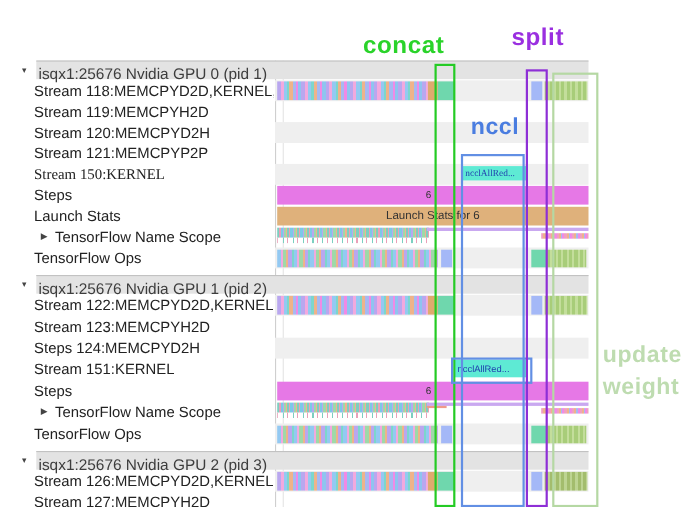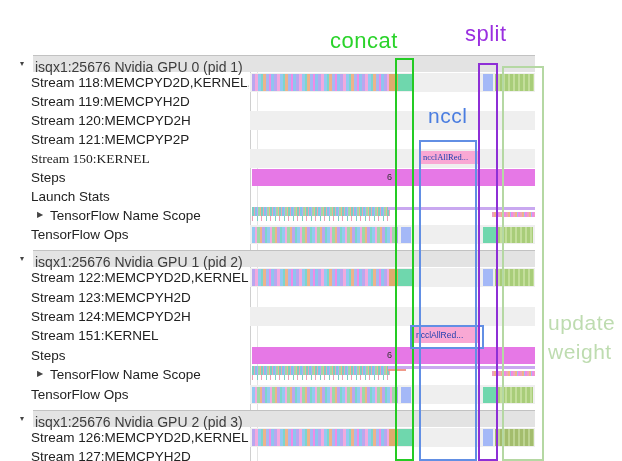--- a/index.html
+++ b/index.html
@@ -30,21 +30,21 @@
   .tealchunk{top:1px;left:398px;width:15px;height:17px;background:#6fd7ad;}
   .bluechip{top:1px;left:483px;width:10px;height:17px;background:#a4b8f7;}
   .greenstripes{top:1px;left:495px;width:39px;height:17px;
     background:repeating-linear-gradient(90deg,#a8cd79 0 3px,#c3de9b 3px 5px);}
   .olivestripes{top:1px;left:495px;width:39px;height:17px;
     background:repeating-linear-gradient(90deg,#a3bd6d 0 3px,#bdd492 3px 5px);}
   .stepsbar{top:1px;left:252px;width:283px;height:17px;background:#e678e6;}
   .stepnum{position:absolute;right:143px;top:3px;font-size:9px;color:#333;}
   .launchbar{top:1px;left:252px;width:283px;height:17px;background:#dfb17b;
              text-align:center;font-size:10.5px;color:#333;line-height:17px;}
-  .ncclbar{background:#f9a8d4;font-size:8.5px;color:#1f3fae;line-height:13px;padding-left:3px;
+  .ncclbar{background:#5eead4;font-size:8.5px;color:#1f3fae;line-height:13px;padding-left:3px;
            white-space:nowrap;overflow:hidden;}
   .nccl0{top:2px;left:420px;width:60px;height:13px;}
   .nccl1{top:1px;left:413px;width:67px;height:16px;line-height:16px;}
   .nstiny{top:1px;left:252px;width:138px;height:9px;
     background:repeating-linear-gradient(90deg,#7ccfc0 0 2px,#e9a0b8 2px 3px,#7cc9e8 3px 5px,
       #b9a7ef 5px 6px,#9ed9a8 6px 8px,#f0b090 8px 9px);}
   .nsdrips{top:10px;left:252px;width:138px;height:5px;
     background:repeating-linear-gradient(90deg,#e9a0b8 0 1px,transparent 1px 5px,#7ccfc0 5px 6px,
       transparent 6px 9px);}
   .lavline{top:1px;left:388px;width:147px;height:3px;background:#c9a8f0;}
@@ -58,21 +58,21 @@
   .opsteal{top:2px;left:483px;width:14px;height:16px;background:#6fd7ad;}
   .opsgreen{top:2px;left:497px;width:36px;height:16px;
     background:repeating-linear-gradient(90deg,#a8cd79 0 3px,#c3de9b 3px 5px);}
   
   .abox{position:absolute;box-sizing:border-box;border-width:2px;border-style:solid;background:transparent;}
   .box-concat{left:395px;top:58px;width:19px;height:403px;border-color:#24cb24;}
   .box-nccl-tall{left:419px;top:140px;width:58px;height:321px;border-color:#628fe4;}
   .box-nccl-small{left:410px;top:325px;width:74px;height:24px;border-color:#628fe4;}
   .box-split{left:478px;top:63px;width:20px;height:398px;border-color:#8e2fd6;}
   .box-weight{left:502px;top:66px;width:42px;height:395px;border-color:#b5d8a3;}
-  .atext{position:absolute;font-size:22px;letter-spacing:0.5px;}
+  .atext{position:absolute;font-size:22px;letter-spacing:0.5px;font-weight:bold;}
   .t-concat{left:330px;top:28px;color:#2ad32a;}
   .t-split{left:465px;top:21px;color:#9a2fe0;}
   .t-nccl{left:428px;top:104px;color:#4a7de0;font-size:21px;}
   .t-weight{left:548px;top:308px;color:#bedcb0;font-size:21px;line-height:29px;}
 </style>
 </head>
 <body>
 
 <div class="screen">
 
@@ -111,20 +111,21 @@
     <div class="bar ncclbar nccl0">ncclAllRed...</div>
   </div>
   <div class="row" style="top:168px;">
     <div class="rowlabel">Steps</div>
     <div class="bar stepsbar">
       <span class="stepnum">6</span>
     </div>
   </div>
   <div class="row" style="top:187px;">
     <div class="rowlabel">Launch Stats</div>
+    <div class="bar launchbar">Launch Stats for 6</div>
   </div>
   <div class="row" style="top:206px;">
     <span class="expander">▶</span>
     <div class="rowlabel indent">TensorFlow Name Scope</div>
     <div class="bar nstiny"></div>
     <div class="bar nsdrips"></div>
     <div class="bar lavline"></div>
     <div class="bar nsmini"></div>
   </div>
   <div class="row" style="top:225px;">
@@ -150,21 +151,21 @@
     <div class="bar orangechunk"></div>
     <div class="bar tealchunk"></div>
     <div class="bar bluechip"></div>
     <div class="bar greenstripes"></div>
   </div>
   <div class="row" style="top:288px;">
     <div class="rowlabel">Stream 123:MEMCPYH2D</div>
   </div>
   <div class="row" style="top:307px;">
     <div class="band"></div>
-    <div class="rowlabel">Stream 124:MEMCPYD2H</div>
+    <div class="rowlabel">Steps 124:MEMCPYD2H</div>
   </div>
   <div class="row" style="top:326px;">
     <div class="rowlabel">Stream 151:KERNEL</div>
     <div class="bar ncclbar nccl1">ncclAllRed...</div>
   </div>
   <div class="row" style="top:346px;">
     <div class="rowlabel">Steps</div>
     <div class="bar stepsbar">
       <span class="stepnum">6</span>
     </div>

